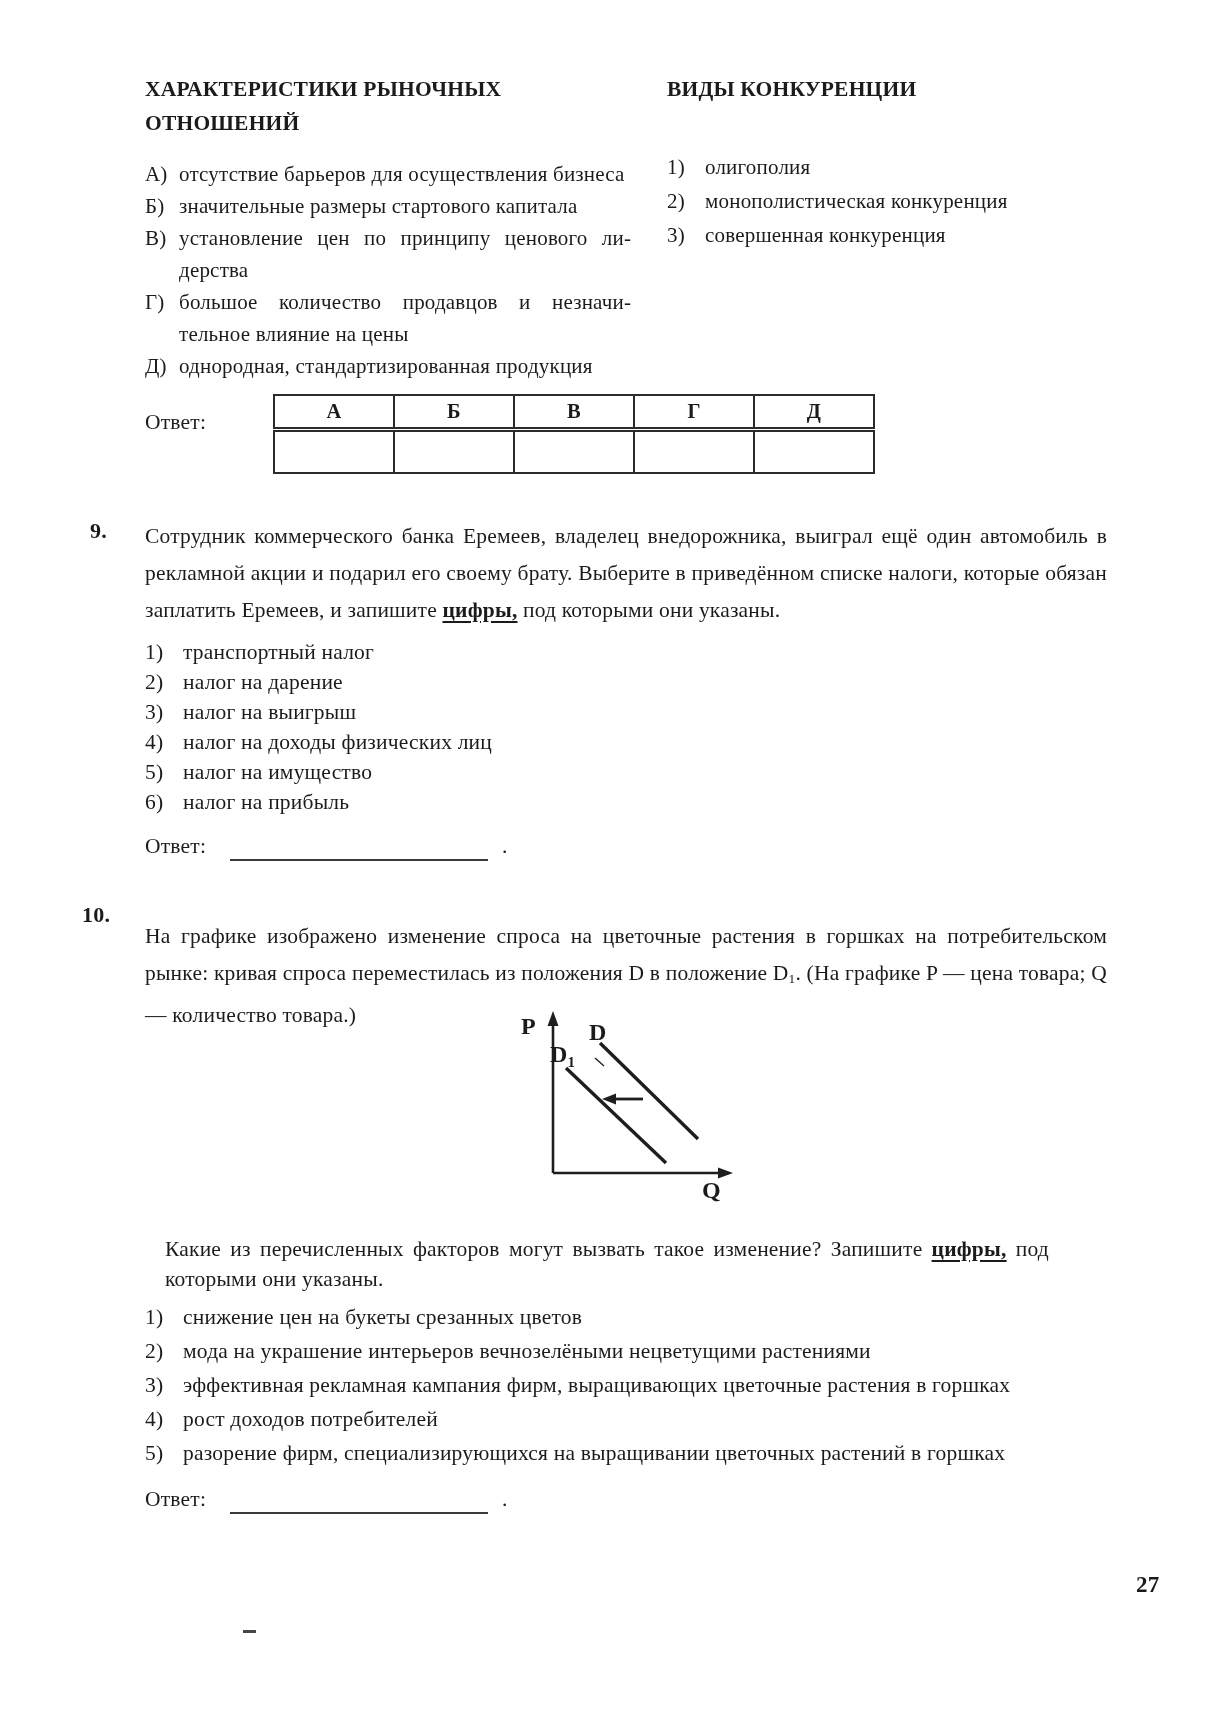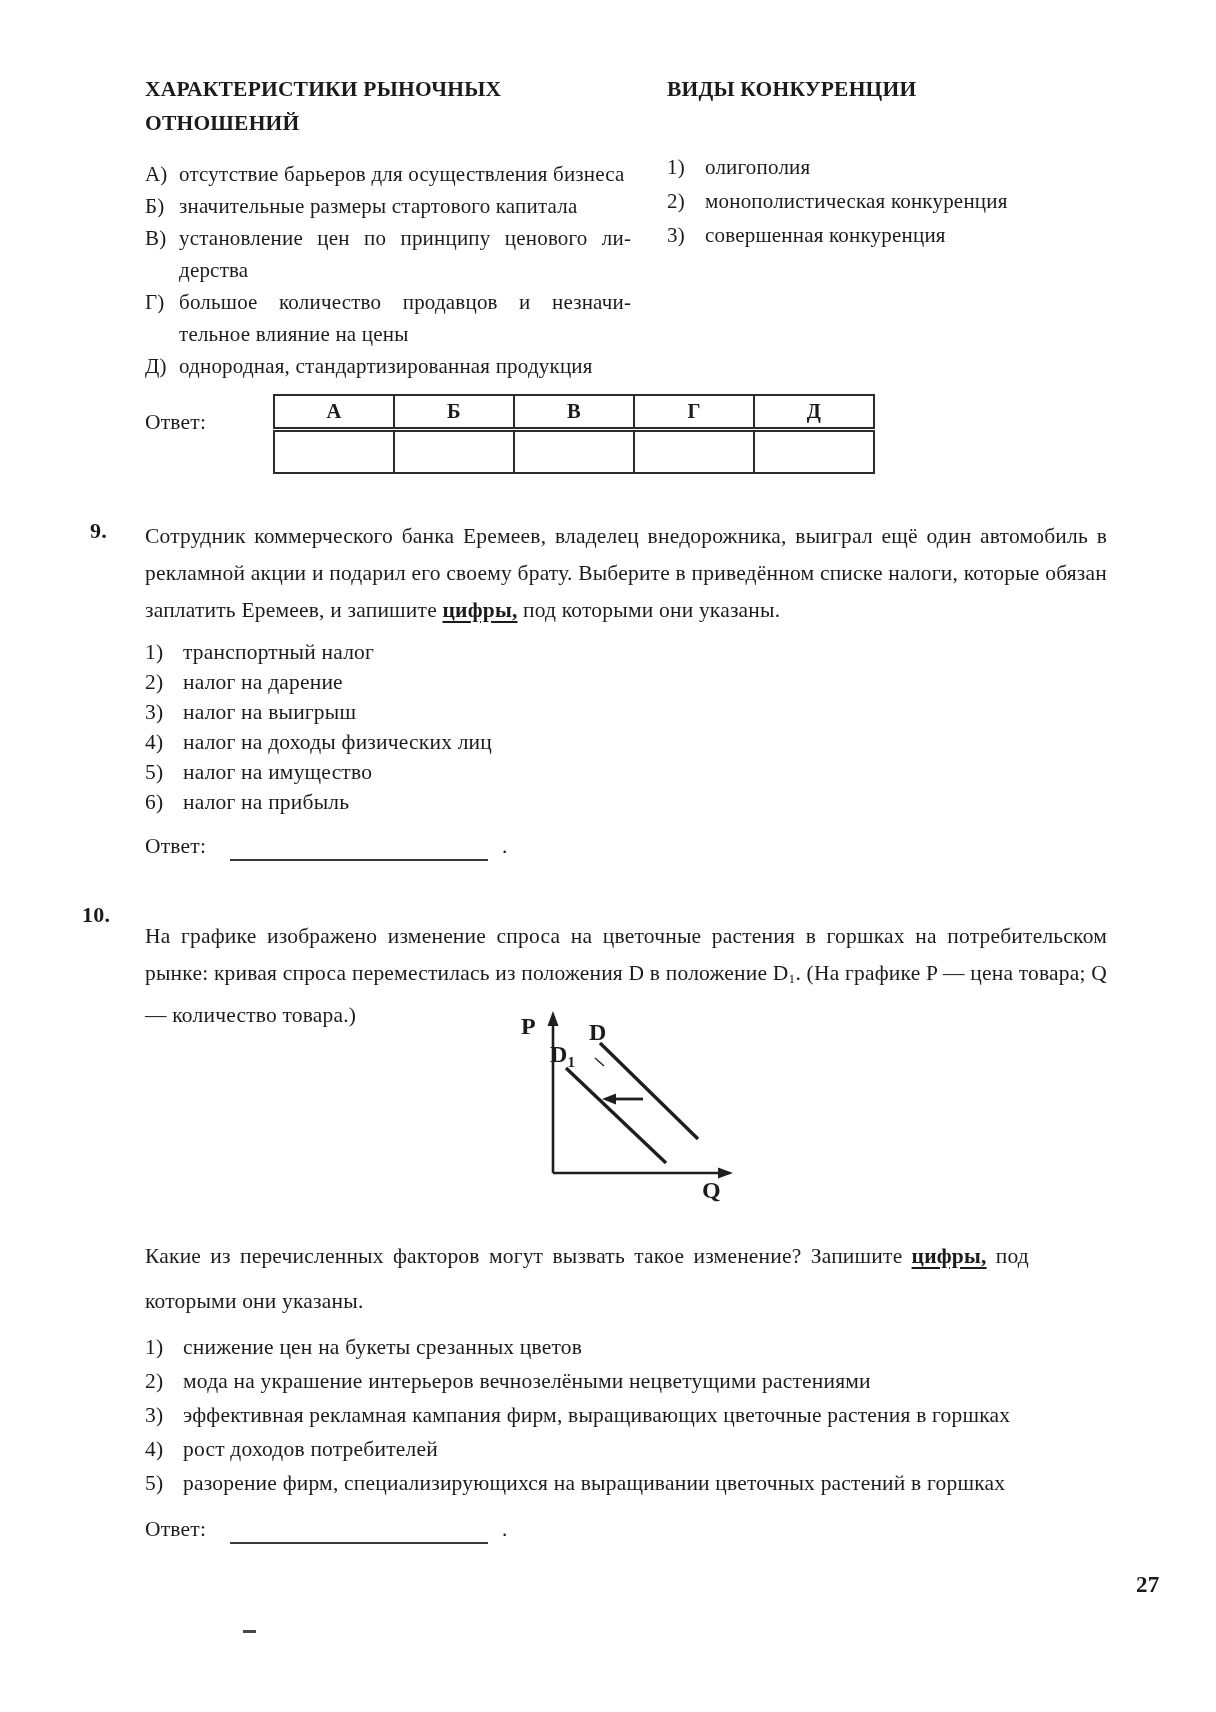--- a/index.html
+++ b/index.html
@@ -38,21 +38,21 @@
   .qnum { position:absolute; font-size:22px; font-weight:bold; }
   .qbody { position:absolute; left:145px; width:962px; }
   .para { font-size:21.5px; line-height:37px; text-align:justify; text-align-last:left; }
   .u { font-weight:bold; text-decoration:underline; text-decoration-thickness:2px; text-underline-offset:4px; }
   sub { font-size:0.62em; vertical-align:-0.25em; }
 
   .list9 { margin-top:8px; }
   .list9 .mitem { font-size:21.5px; line-height:30px; }
   .list9 .mitem .lb { width:38px; }
 
-  .para2 { width:884px; line-height:45px; }
+  .para2 { width:884px; line-height:30px;margin-left:20px; }
   .list10 { margin-top:6px; width:872px; }
   .list10 .mitem { font-size:21.5px; line-height:34px; }
   .list10 .mitem .lb { width:38px; }
 
   .ansline { display:flex; align-items:flex-end; margin-top:14px; font-size:21.5px; line-height:30px; }
   .blank { display:inline-block; width:258px; border-bottom:2px solid #3a3a3a; height:24px; margin-left:24px; margin-right:14px; }
 
   .graph { position:absolute; left:500px; top:1006px; }
   .pagenum { position:absolute; left:1136px; top:1572px; font-size:23px; font-weight:bold; }
   .stray-dash { position:absolute; left:243px; top:1630px; width:13px; height:3px; background:#474747; }

